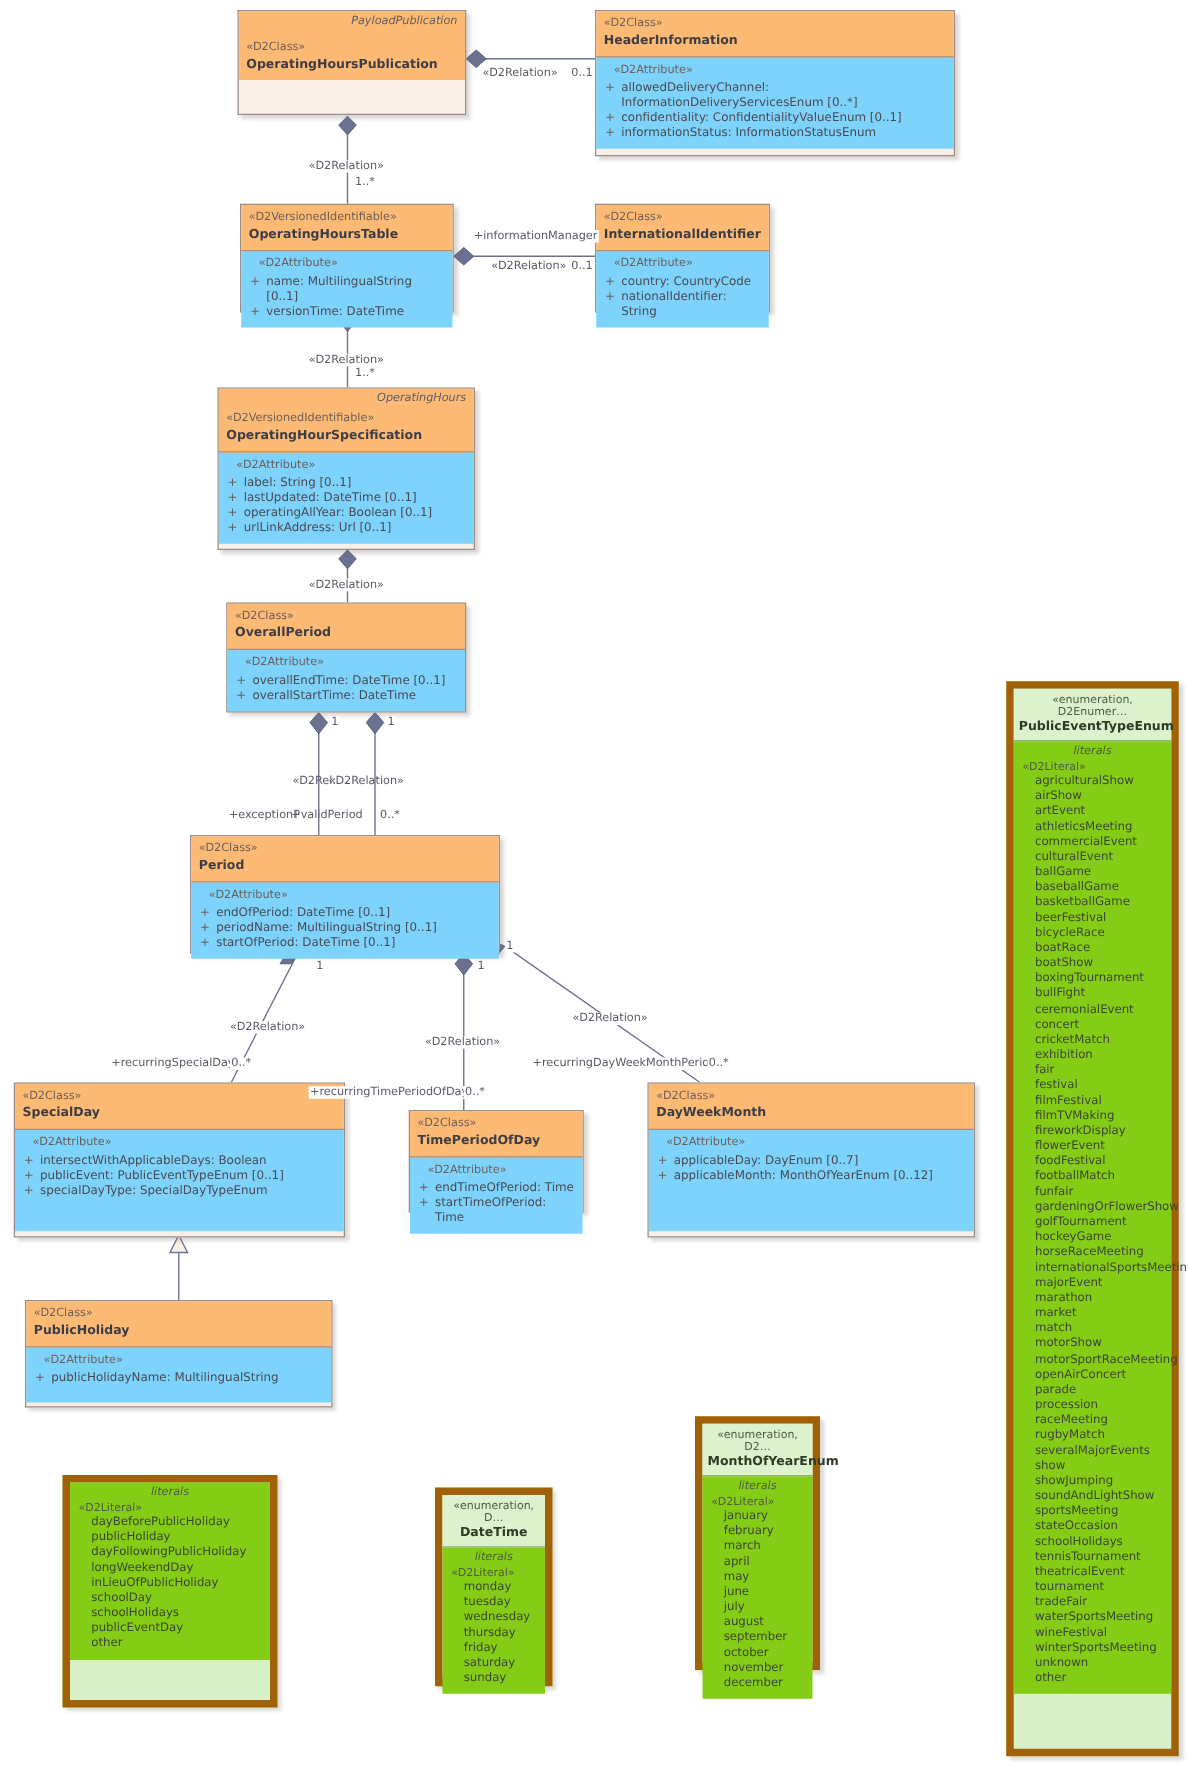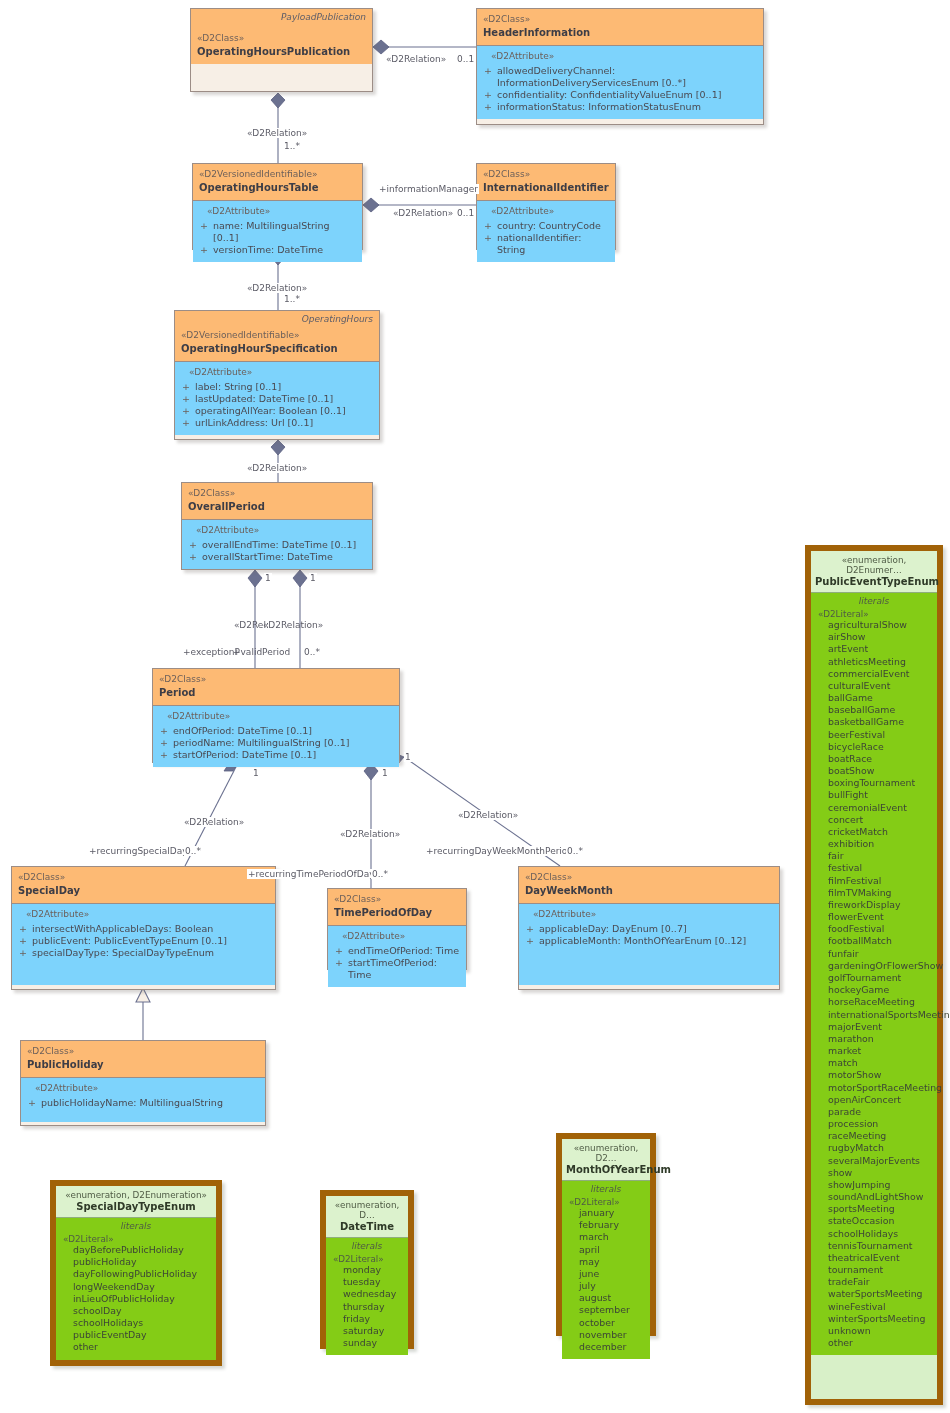--- a/index.html
+++ b/index.html
@@ -322,40 +322,36 @@
     <div class="body" style="height:44px;">
       <span class="attr-stereo">«D2Attribute»</span>
       <div class="attr">
         <span class="vis">+</span>
         <span class="txt">publicHolidayName: MultilingualString</span>
       </div>
     </div>
   </div>
 
   <div class="enum" style="left:50px; top:1180px; width:172px; height:186px;">
-    <div class="hdr">
-      <div class="stereo">«enumeration, D2Enumeration»</div>
-      <div class="cname">SpecialDayTypeEnum</div>
-    </div>
     <div class="body">
       <div class="litcap">literals</div>
       <div class="litstereo">«D2Literal»</div>
       <div class="lit">dayBeforePublicHoliday</div>
       <div class="lit">publicHoliday</div>
       <div class="lit">dayFollowingPublicHoliday</div>
       <div class="lit">longWeekendDay</div>
       <div class="lit">inLieuOfPublicHoliday</div>
       <div class="lit">schoolDay</div>
       <div class="lit">schoolHolidays</div>
       <div class="lit">publicEventDay</div>
       <div class="lit">other</div>
     </div>
   </div>
 
-  <div class="enum" style="left:320px; top:1190px; width:94px; height:159px;">
+  <div class="enum" style="left:348px; top:1190px; width:94px; height:159px;">
     <div class="hdr">
       <div class="stereo">«enumeration, D…</div>
       <div class="cname">DateTime</div>
     </div>
     <div class="body">
       <div class="litcap">literals</div>
       <div class="litstereo">«D2Literal»</div>
       <div class="lit">monday</div>
       <div class="lit">tuesday</div>
       <div class="lit">wednesday</div>

